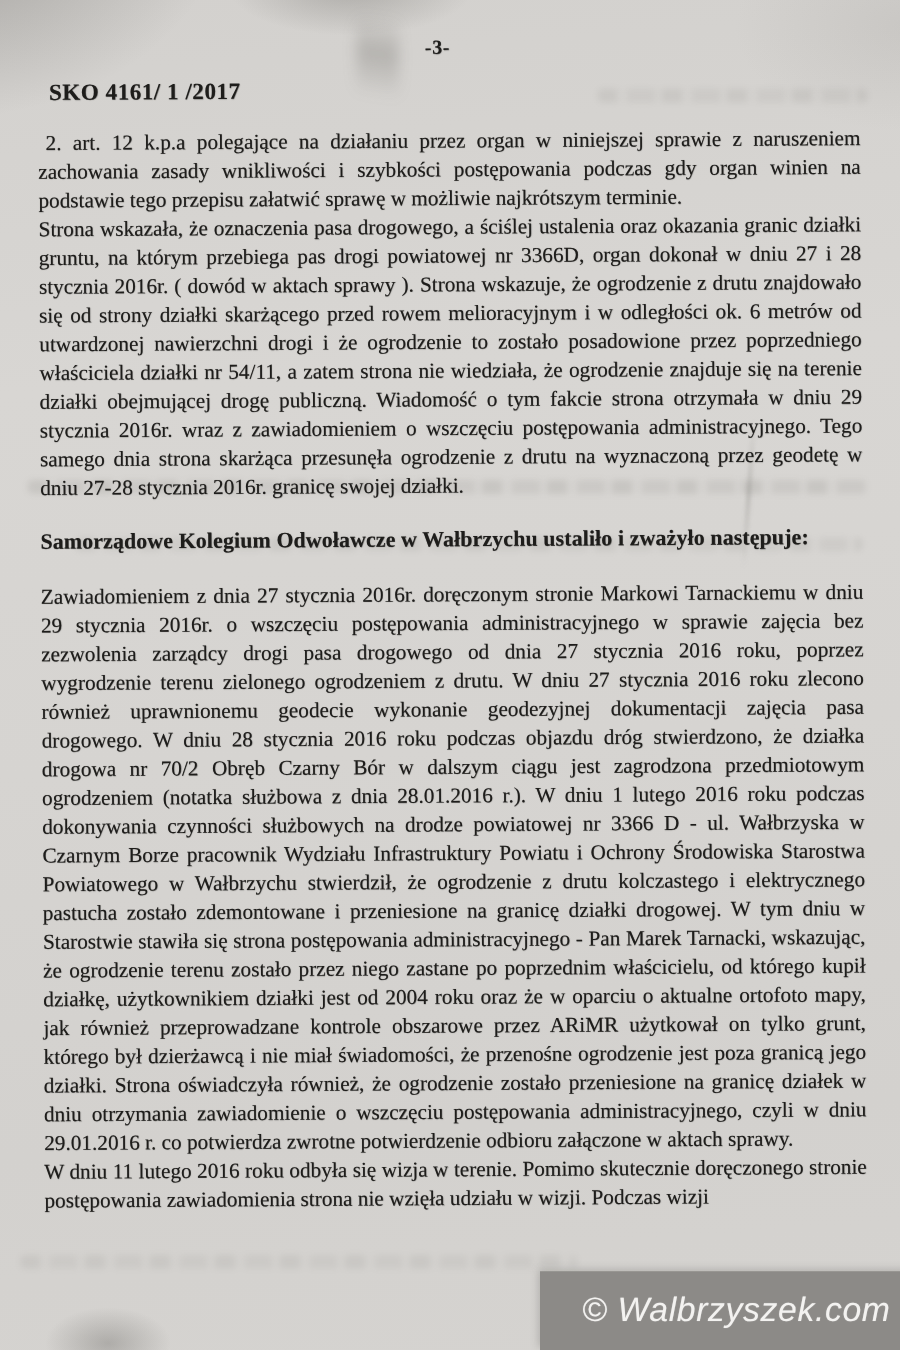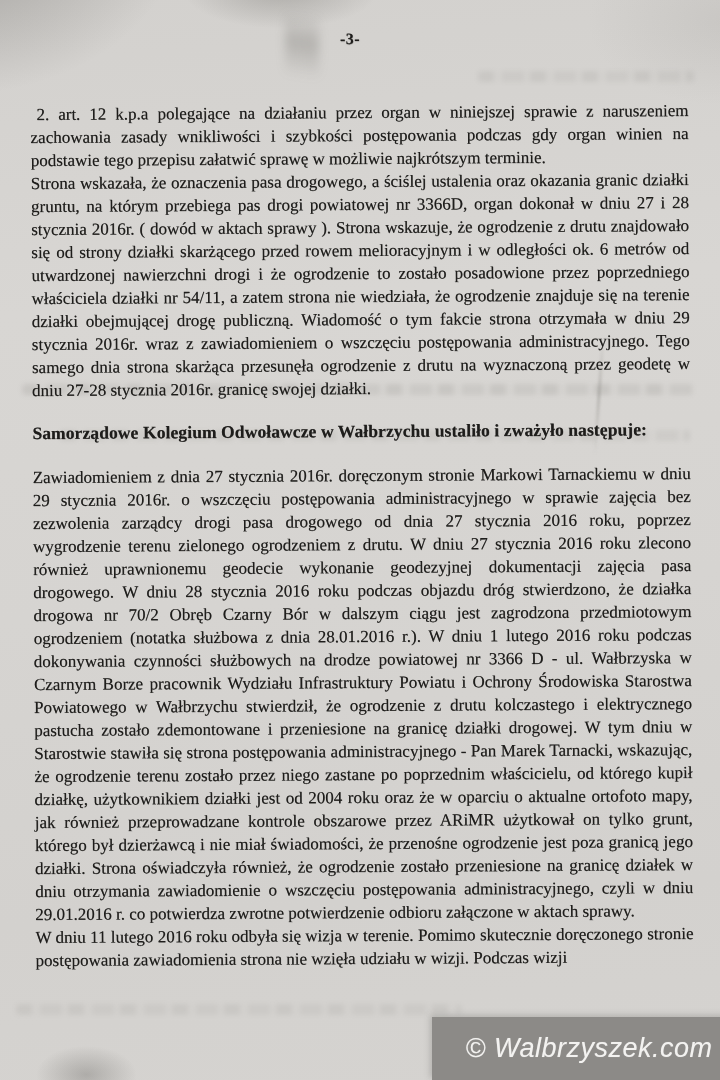--- a/index.html
+++ b/index.html
@@ -150,20 +150,21 @@
   <div class="ghost-band ghost-1"></div>
   <div class="ghost-band ghost-2"></div>
   <div class="ghost-band ghost-3"></div>
   <div class="ghost-band ghost-4"></div>
   <div class="crease"></div>
 
   <div class="doc-rotate">
 
     <div class="page-number">-3-</div>
 
+    <div class="case-number">SKO 4161/ 1 /2017</div>
 
     <div class="body-text">
       <p class="para-first">2. art. 12 k.p.a polegające na działaniu przez organ w niniejszej sprawie z naruszeniem zachowania zasady wnikliwości i szybkości postępowania podczas gdy organ winien na podstawie tego przepisu załatwić sprawę w możliwie najkrótszym terminie.</p>
       <p>Strona wskazała, że oznaczenia pasa drogowego, a ściślej ustalenia oraz okazania granic działki gruntu, na którym przebiega pas drogi powiatowej nr 3366D, organ dokonał w dniu 27 i 28 stycznia 2016r. ( dowód w aktach sprawy ). Strona wskazuje, że ogrodzenie z drutu znajdowało się od strony działki skarżącego przed rowem melioracyjnym i w odległości ok. 6 metrów od utwardzonej nawierzchni drogi i że ogrodzenie to zostało posadowione przez poprzedniego właściciela działki nr 54/11, a zatem strona nie wiedziała, że ogrodzenie znajduje się na terenie działki obejmującej drogę publiczną. Wiadomość o tym fakcie strona otrzymała w dniu 29 stycznia 2016r. wraz z zawiadomieniem o wszczęciu postępowania administracyjnego. Tego samego dnia strona skarżąca przesunęła ogrodzenie z drutu na wyznaczoną przez geodetę w dniu 27-28 stycznia 2016r. granicę swojej działki.</p>
       <p class="section-heading">Samorządowe Kolegium Odwoławcze w Wałbrzychu ustaliło i zważyło następuje:</p>
       <p>Zawiadomieniem z dnia 27 stycznia 2016r. doręczonym stronie Markowi Tarnackiemu w dniu 29 stycznia 2016r. o wszczęciu postępowania administracyjnego w sprawie zajęcia bez zezwolenia zarządcy drogi pasa drogowego od dnia 27 stycznia 2016 roku, poprzez wygrodzenie terenu zielonego ogrodzeniem z drutu. W dniu 27 stycznia 2016 roku zlecono również uprawnionemu geodecie wykonanie geodezyjnej dokumentacji zajęcia pasa drogowego. W dniu 28 stycznia 2016 roku podczas objazdu dróg stwierdzono, że działka drogowa nr 70/2 Obręb Czarny Bór w dalszym ciągu jest zagrodzona przedmiotowym ogrodzeniem (notatka służbowa z dnia 28.01.2016 r.). W dniu 1 lutego 2016 roku podczas dokonywania czynności służbowych na drodze powiatowej nr 3366 D - ul. Wałbrzyska w Czarnym Borze pracownik Wydziału Infrastruktury Powiatu i Ochrony Środowiska Starostwa Powiatowego w Wałbrzychu stwierdził, że ogrodzenie z drutu kolczastego i elektrycznego pastucha zostało zdemontowane i przeniesione na granicę działki drogowej. W tym dniu w Starostwie stawiła się strona postępowania administracyjnego - Pan Marek Tarnacki, wskazując, że ogrodzenie terenu zostało przez niego zastane po poprzednim właścicielu, od którego kupił działkę, użytkownikiem działki jest od 2004 roku oraz że w oparciu o aktualne ortofoto mapy, jak również przeprowadzane kontrole obszarowe przez ARiMR użytkował on tylko grunt, którego był dzierżawcą i nie miał świadomości, że przenośne ogrodzenie jest poza granicą jego działki. Strona oświadczyła również, że ogrodzenie zostało przeniesione na granicę działek w dniu otrzymania zawiadomienie o wszczęciu postępowania administracyjnego, czyli w dniu 29.01.2016 r. co potwierdza zwrotne potwierdzenie odbioru załączone w aktach sprawy.</p>
       <p>W dniu 11 lutego 2016 roku odbyła się wizja w terenie. Pomimo skutecznie doręczonego stronie postępowania zawiadomienia strona nie wzięła udziału w wizji. Podczas wizji</p>
     </div>
 
   </div>

